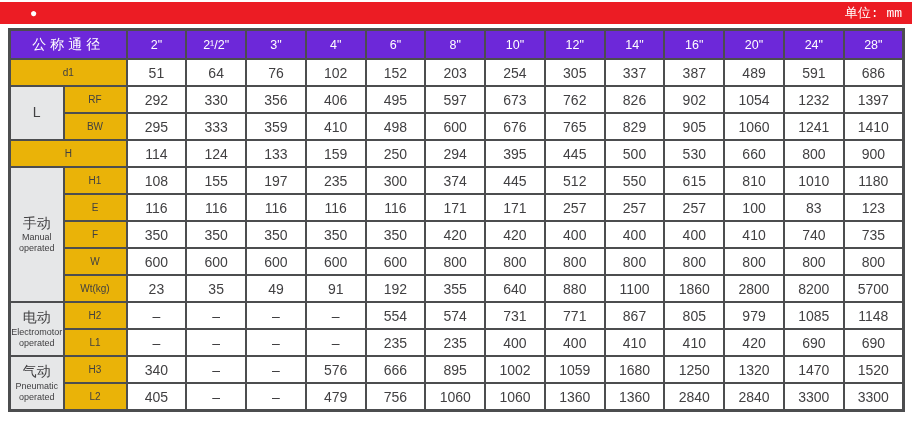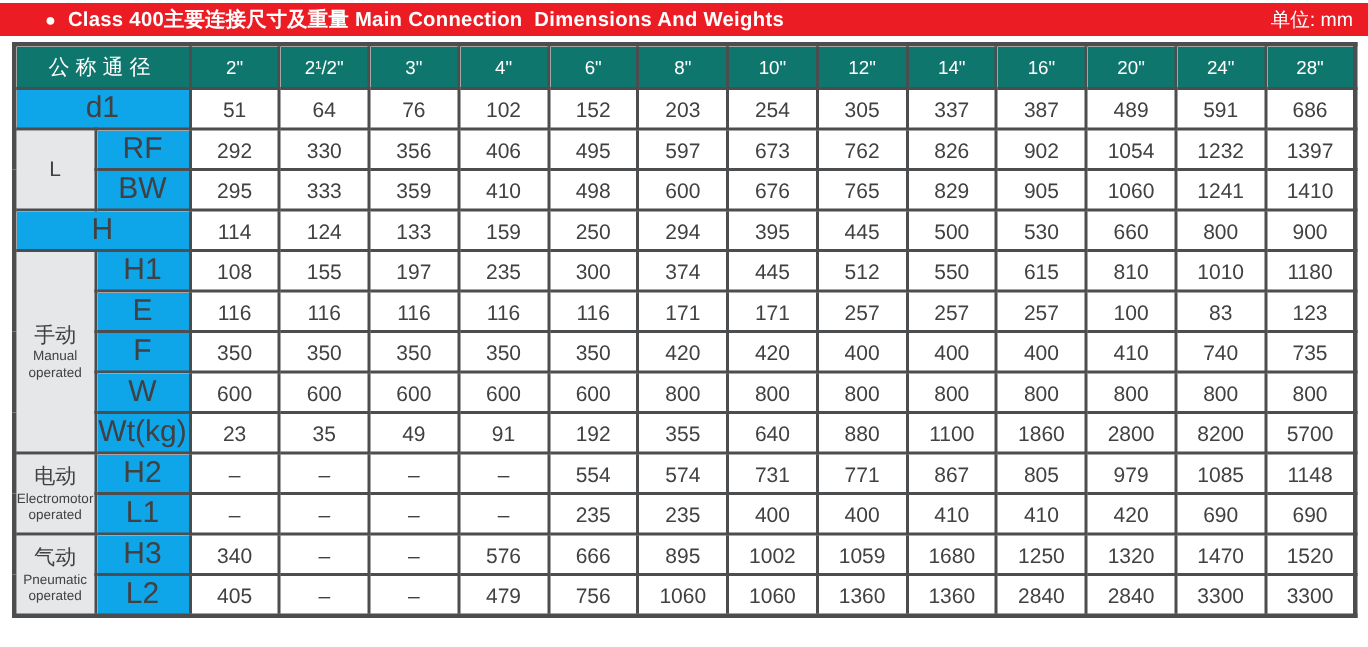--- a/index.html
+++ b/index.html
@@ -6,51 +6,50 @@
   body{width:912px;height:431px;font-family:"Liberation Sans","DejaVu Sans",sans-serif;overflow:hidden;}
   .page{width:912px;height:431px;position:relative;background:#fff;}
 
   .title-bar{
     margin-top:2px;height:22px;background:#ec1c24;color:#ffffff;
     display:flex;align-items:center;box-sizing:border-box;
     padding:0 10px 0 30px;font-weight:bold;font-size:13.5px;
   }
   .bullet{font-size:12px;margin-right:8px;line-height:1;}
   .title-text{letter-spacing:0.2px;white-space:pre;}
-  .unit{margin-left:auto;font-weight:normal;font-size:13px;}
+  .unit{margin-left:auto;font-weight:normal;font-size:13px;font-family:Liberation Mono, monospace;}
 
   table.spec{
     border-collapse:collapse;table-layout:fixed;
     width:897px;margin:4px 0 0 8px;
     border:3px solid #4c4d4f;
   }
   table.spec th, table.spec td{
     border:2px solid #4c4d4f;text-align:center;vertical-align:middle;
     padding:0;overflow:hidden;white-space:nowrap;
   }
   thead th{
-    background:#0f766e;color:#ffffff;font-weight:normal;
+    background:#6d28d9;color:#ffffff;font-weight:normal;
     font-size:12.5px;height:27px;
   }
   thead th.corner{font-size:14px;letter-spacing:4px;}
   td.param{
-    background:#0ea5e9;color:#414042;font-size:20px;height:25px;
+    background:#eab308;color:#414042;font-size:10px;height:25px;
   }
   td.group{background:#e6e7e8;color:#414042;}
   td.group .g-title{font-size:14px;line-height:1.25;}
   td.group .g-sub{font-size:9px;line-height:1.2;color:#414042;}
   td.val{background:#ffffff;color:#414042;font-size:14px;height:25px;}
 </style>
 </head>
 <body>
 
 <div class="page">
   <div class="title-bar">
     <span class="bullet">●</span>
-    <span class="title-text">Class 400主要连接尺寸及重量 Main Connection  Dimensions And Weights</span>
     <span class="unit">单位: mm</span>
   </div>
 
   <table class="spec">
     <colgroup>
       <col style="width:54px">
         <col style="width:63px">
       <col>
         <col>
         <col>

